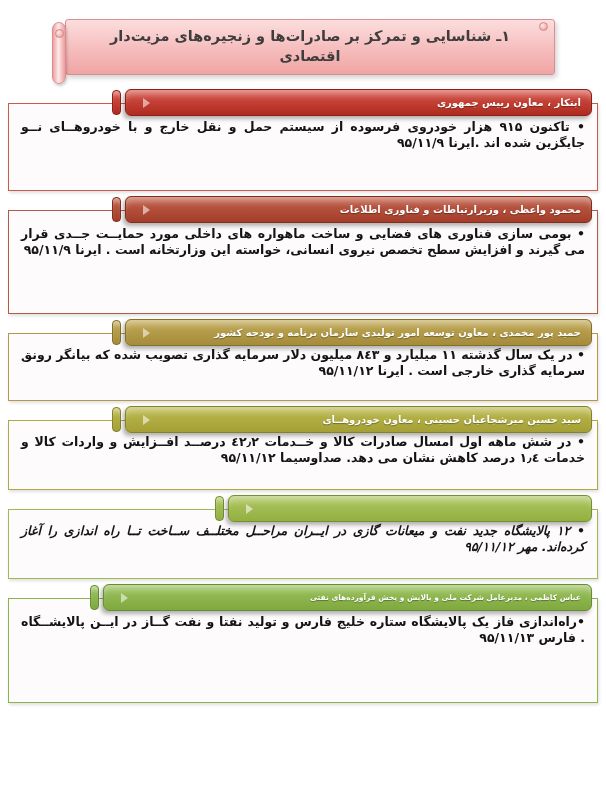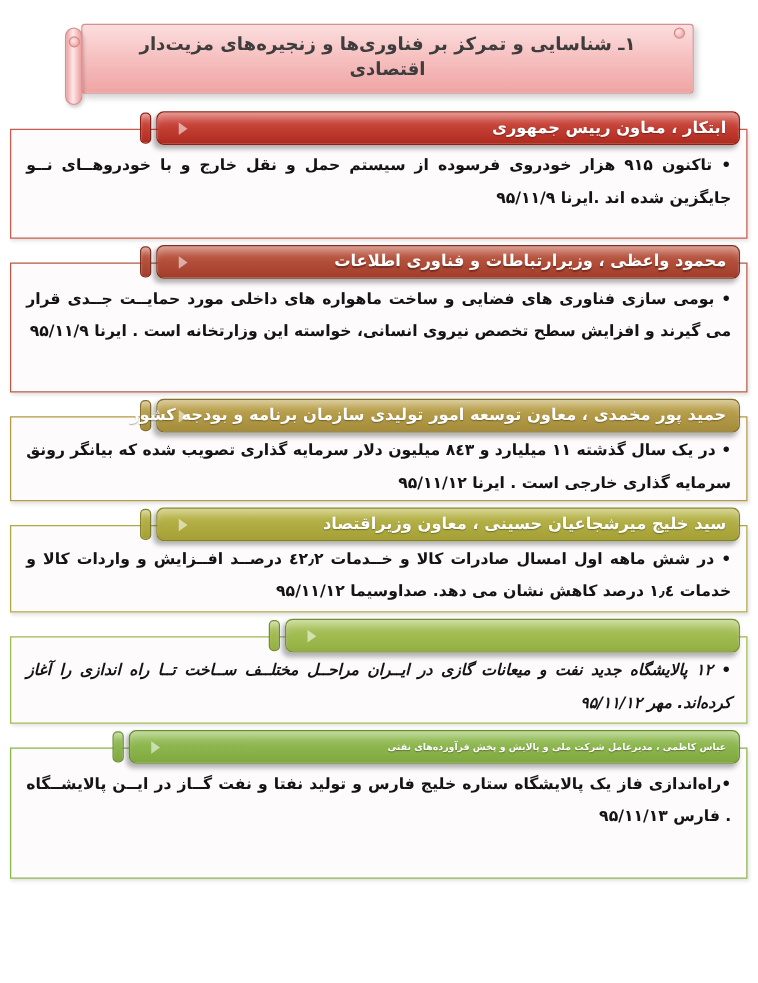--- a/index.html
+++ b/index.html
@@ -68,21 +68,21 @@
   }
   .chev{
     position:absolute;left:17px;top:8px;
     width:0;height:0;
     border-top:5.5px solid transparent;
     border-bottom:5.5px solid transparent;
     border-left:7px solid rgba(255,255,255,.55);
   }
   .bar-label{
     width:100%;
-    color:#ffffff;font-weight:bold;font-size:13px;
+    color:#ffffff;font-weight:bold;font-size:10px;
     white-space:nowrap;text-align:right;
     text-shadow:0 1px 1px rgba(0,0,0,.35);
   }
   .bar-label-small{font-size:7.5px;}
 
   .box{
     position:relative;z-index:1;
     margin-top:-13px;
     background:#fdfbfb;
     border:1.2px solid var(--box);
@@ -93,33 +93,33 @@
   .box-s0{height:88px;}
   .box-s1{height:104px;}
   .box-s2{height:60px;}
   .box-s3{height:68px;padding-top:13px;}
   .box-s4{height:70px;padding-top:13px;}
   .box-s5{height:70px;padding-top:13px;font-style:italic;}
   .box-s6{height:105px;}
   .body-text{
     margin:0;
     font-size:12.5px;font-weight:bold;color:#141414;
-    line-height:26px;
+    line-height:16px;
     text-align:justify;
   }
 </style>
 </head>
 <body>
 
 <div class="page">
 
   <div class="banner">
     <div class="banner-face">
       <span class="knob knob-right"></span>
-      <span class="banner-title">۱ـ شناسایی و تمرکز بر فناوری‌ها و زنجیره‌های مزیت‌دار اقتصادی</span>
+      <span class="banner-title">۱ـ شناسایی و تمرکز بر صادرات‌ها و زنجیره‌های مزیت‌دار اقتصادی</span>
     </div>
     <div class="banner-roll">
       <span class="knob knob-left"></span>
     </div>
   </div>
 
   <div class="sections">
 
     <div class="section" style="--top: #d5544a; --bot: #b02a1e; --brd: #8c2018; --box: #c65b4e;">
       <div class="bar bar-wide">
@@ -159,21 +159,21 @@
       <div class="box box-s3">
         <p class="body-text">• در یک سال گذشته ۱۱ میلیارد و ٨٤٣ میلیون دلار سرمایه گذاری تصویب شده که بیانگر رونق سرمایه گذاری خارجی است . ایرنا ۹۵/۱۱/۱۲</p>
       </div>
     </div>
 
     <div class="section" style="--top: #bcb94f; --bot: #a4a036; --brd: #85822a; --box: #adaa45;">
       <div class="bar bar-wide">
         <span class="bar-cap"></span>
         <div class="bar-main">
           <span class="chev"></span>
-          <span class="bar-label">سید خلیج میرشجاعیان حسینی ، معاون وزیراقتصاد</span>
+          <span class="bar-label">سید حسین میرشجاعیان حسینی ، معاون خودروهــای</span>
         </div>
       </div>
       <div class="box box-s4">
         <p class="body-text">• در شش ماهه اول امسال صادرات کالا و خــدمات ٤٢٫٢ درصــد افــزایش و واردات کالا و خدمات ١٫٤ درصد کاهش نشان می دهد. صداوسیما ۹۵/۱۱/۱۲</p>
       </div>
     </div>
 
     <div class="section" style="--top: #aec763; --bot: #93af40; --brd: #768f33; --box: #9fba52;">
       <div class="bar bar-s5">
         <span class="bar-cap"></span>

